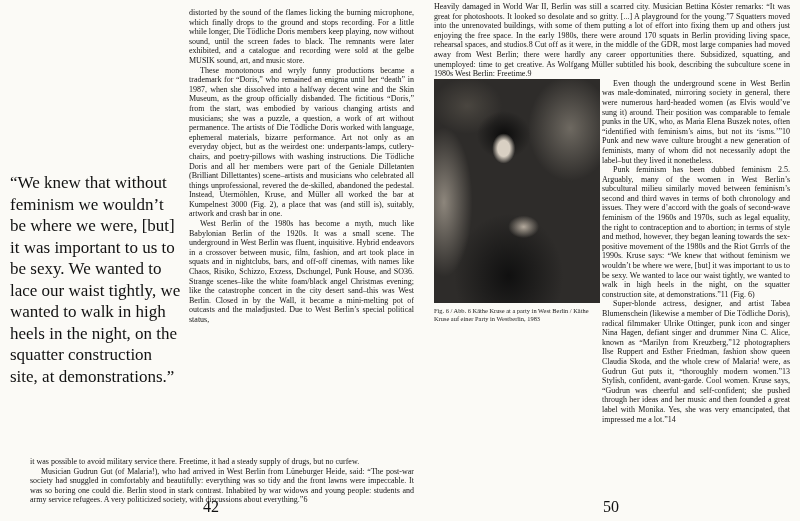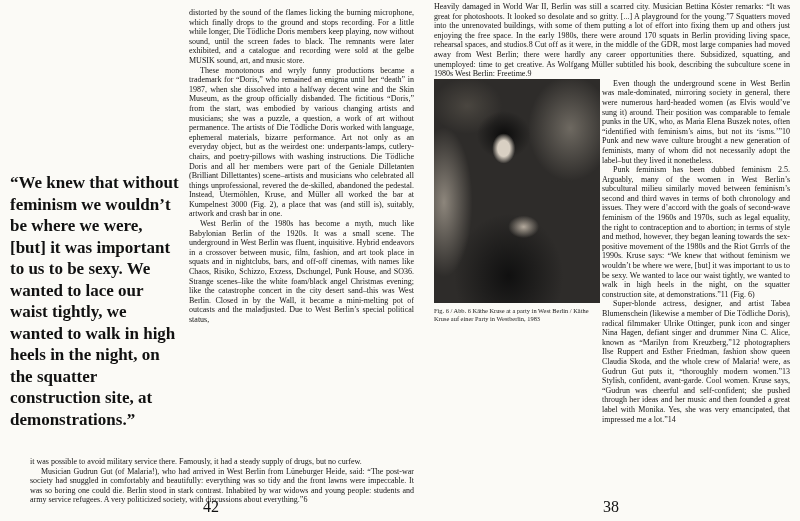--- a/index.html
+++ b/index.html
@@ -13,21 +13,20 @@
   .page{box-sizing:border-box;height:521px;position:relative;}
   .page-left{width:422px;padding:8px 8px 0 10px;}
   .page-right{width:378px;padding:2px 10px 0 12px;}
 
   .page-body{display:flex;height:446px;overflow:hidden;}
   .pullquote{
     width:172px;flex-shrink:0;
     padding-top:164px;
     font-size:17px;line-height:21.5px;
     color:#111;
-    font-weight:bold;
   }
   .left-col{flex:1;margin-left:7px;overflow:hidden;}
 
   .bodytext p{
     margin:0;
     font-size:8px;line-height:9.6px;
     text-align:justify;
     color:#141414;
   }
   .ind{text-indent:11px;}
@@ -72,37 +71,37 @@
   <div class="page page-left">
     <div class="page-body">
       <div class="pullquote">“We knew that without feminism we wouldn’t be where we were, [but] it was important to us to be sexy. We wanted to lace our waist tightly, we wanted to walk in high heels in the night, on the squatter construction site, at demonstrations.”</div>
       <div class="left-col bodytext">
         <p>distorted by the sound of the flames licking the burning microphone, which finally drops to the ground and stops recording. For a little while longer, Die Tödliche Doris members keep playing, now without sound, until the screen fades to black. The remnants were later exhibited, and a catalogue and recording were sold at the gelbe MUSIK sound, art, and music store.</p>
         <p class="ind">These monotonous and wryly funny productions became a trademark for “Doris,” who remained an enigma until her “death” in 1987, when she dissolved into a halfway decent wine and the Skin Museum, as the group officially disbanded. The fictitious “Doris,” from the start, was embodied by various changing artists and musicians; she was a puzzle, a question, a work of art without permanence. The artists of Die Tödliche Doris worked with language, ephemeral materials, bizarre performance. Art not only as an everyday object, but as the weirdest one: underpants-lamps, cutlery-chairs, and poetry-pillows with washing instructions. Die Tödliche Doris and all her members were part of the Geniale Dilletanten (Brilliant Dillettantes) scene–artists and musicians who celebrated all things unprofessional, revered the de-skilled, abandoned the pedestal. Instead, Utermöhlen, Kruse, and Müller all worked the bar at Kumpelnest 3000 (Fig. 2), a place that was (and still is), suitably, artwork and crash bar in one.</p>
         <p class="ind">West Berlin of the 1980s has become a myth, much like Babylonian Berlin of the 1920s. It was a small scene. The underground in West Berlin was fluent, inquisitive. Hybrid endeavors in a crossover between music, film, fashion, and art took place in squats and in nightclubs, bars, and off-off cinemas, with names like Chaos, Risiko, Schizzo, Exzess, Dschungel, Punk House, and SO36. Strange scenes–like the white foam/black angel Christmas evening; like the catastrophe concert in the city desert sand–this was West Berlin. Closed in by the Wall, it became a mini-melting pot of outcasts and the maladjusted. Due to West Berlin’s special political status,</p>
       </div>
     </div>
     <div class="full-width bodytext">
-      <p>it was possible to avoid military service there. Famously, it had a steady supply of drugs, but no curfew.</p>
+      <p>it was possible to avoid military service there. Freetime, it had a steady supply of drugs, but no curfew.</p>
       <p class="ind">Musician Gudrun Gut (of Malaria!), who had arrived in West Berlin from Lüneburger Heide, said: “The post-war society had snuggled in comfortably and beautifully: everything was so tidy and the front lawns were impeccable. It was so boring one could die. Berlin stood in stark contrast. Inhabited by war widows and young people: students and army service refugees. A very politicized society, with discussions about everything.”6</p>
     </div>
     <div class="page-number">42</div>
   </div>
 
   <div class="page page-right">
     <div class="intro-wrap bodytext">
       <p class="intro">Heavily damaged in World War II, Berlin was still a scarred city. Musician Bettina Köster remarks: “It was great for photoshoots. It looked so desolate and so gritty. [...] A playground for the young.”7 Squatters moved into the unrenovated buildings, with some of them putting a lot of effort into fixing them up and others just enjoying the free space. In the early 1980s, there were around 170 squats in Berlin providing living space, rehearsal spaces, and studios.8 Cut off as it were, in the middle of the GDR, most large companies had moved away from West Berlin; there were hardly any career opportunities there. Subsidized, squatting, and unemployed: time to get creative. As Wolfgang Müller subtitled his book, describing the subculture scene in 1980s West Berlin: Freetime.9</p>
     </div>
     <div class="right-body">
       <figure>
         <div class="photo"></div>
         <figcaption>Fig. 6 / Abb. 6 Käthe Kruse at a party in West Berlin / Käthe Kruse auf einer Party in Westberlin, 1983</figcaption>
       </figure>
       <div class="right-col bodytext">
         <p class="ind">Even though the underground scene in West Berlin was male-dominated, mirroring society in general, there were numerous hard-headed women (as Elvis would’ve sung it) around. Their position was comparable to female punks in the UK, who, as Maria Elena Buszek notes, often “identified with feminism’s aims, but not its ‘isms.’”10 Punk and new wave culture brought a new generation of feminists, many of whom did not necessarily adopt the label–but they lived it nonetheless.</p>
         <p class="ind">Punk feminism has been dubbed feminism 2.5. Arguably, many of the women in West Berlin’s subcultural milieu similarly moved between feminism’s second and third waves in terms of both chronology and issues. They were d’accord with the goals of second-wave feminism of the 1960s and 1970s, such as legal equality, the right to contraception and to abortion; in terms of style and method, however, they began leaning towards the sex-positive movement of the 1980s and the Riot Grrrls of the 1990s. Kruse says: “We knew that without feminism we wouldn’t be where we were, [but] it was important to us to be sexy. We wanted to lace our waist tightly, we wanted to walk in high heels in the night, on the squatter construction site, at demonstrations.”11 (Fig. 6)</p>
         <p class="ind">Super-blonde actress, designer, and artist Tabea Blumenschein (likewise a member of Die Tödliche Doris), radical filmmaker Ulrike Ottinger, punk icon and singer Nina Hagen, defiant singer and drummer Nina C. Alice, known as “Marilyn from Kreuzberg,”12 photographers Ilse Ruppert and Esther Friedman, fashion show queen Claudia Skoda, and the whole crew of Malaria! were, as Gudrun Gut puts it, “thoroughly modern women.”13 Stylish, confident, avant-garde. Cool women. Kruse says, “Gudrun was cheerful and self-confident; she pushed through her ideas and her music and then founded a great label with Monika. Yes, she was very emancipated, that impressed me a lot.”14</p>
       </div>
     </div>
-    <div class="page-number">38</div>
+    <div class="page-number">50</div>
   </div>
 
 </div>
 
 </body></html>

